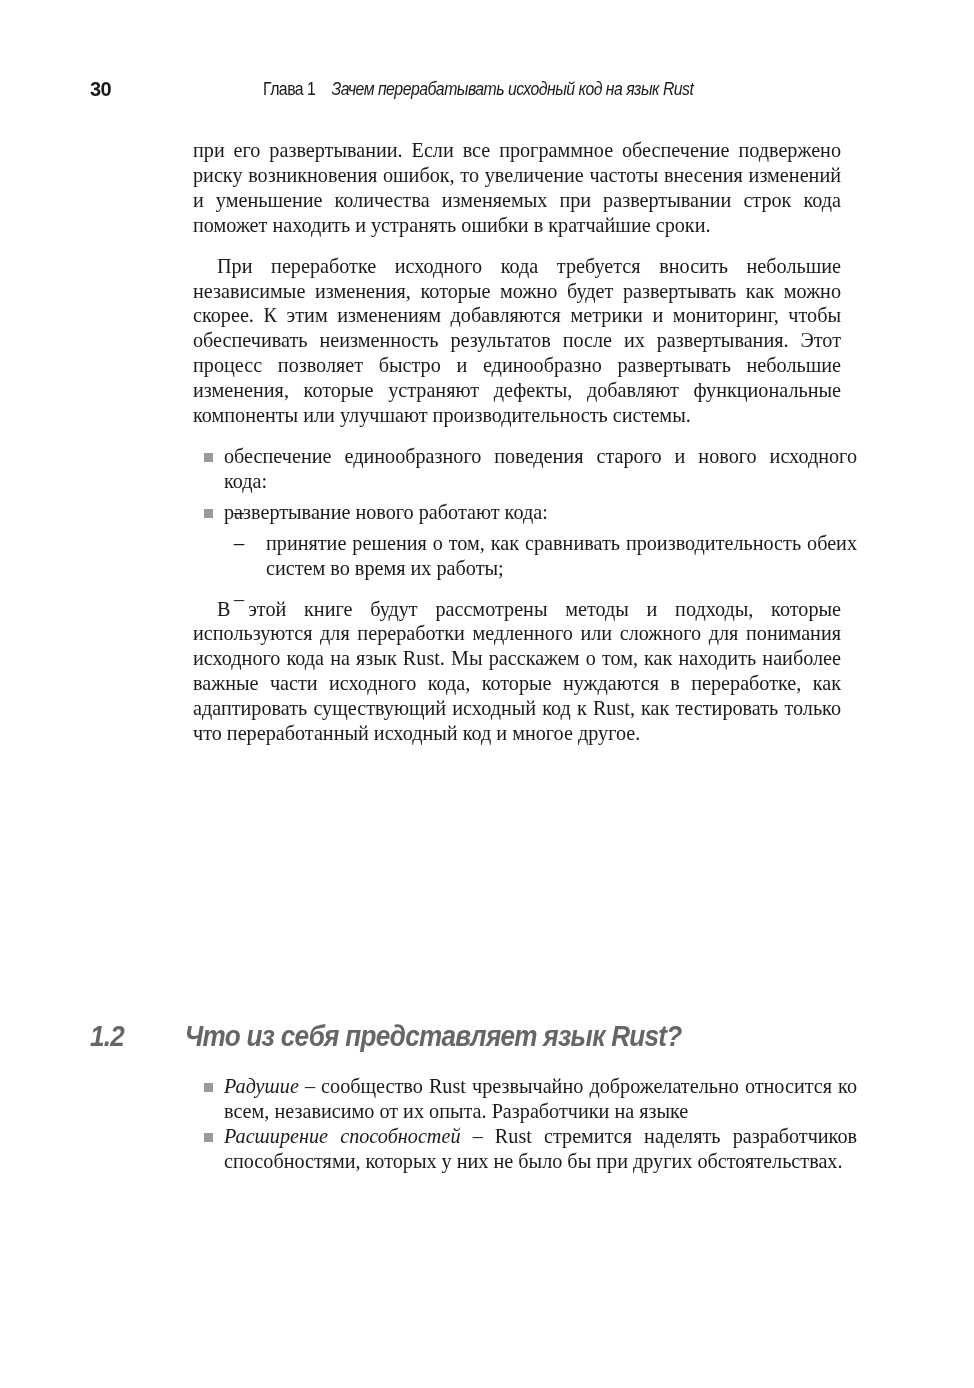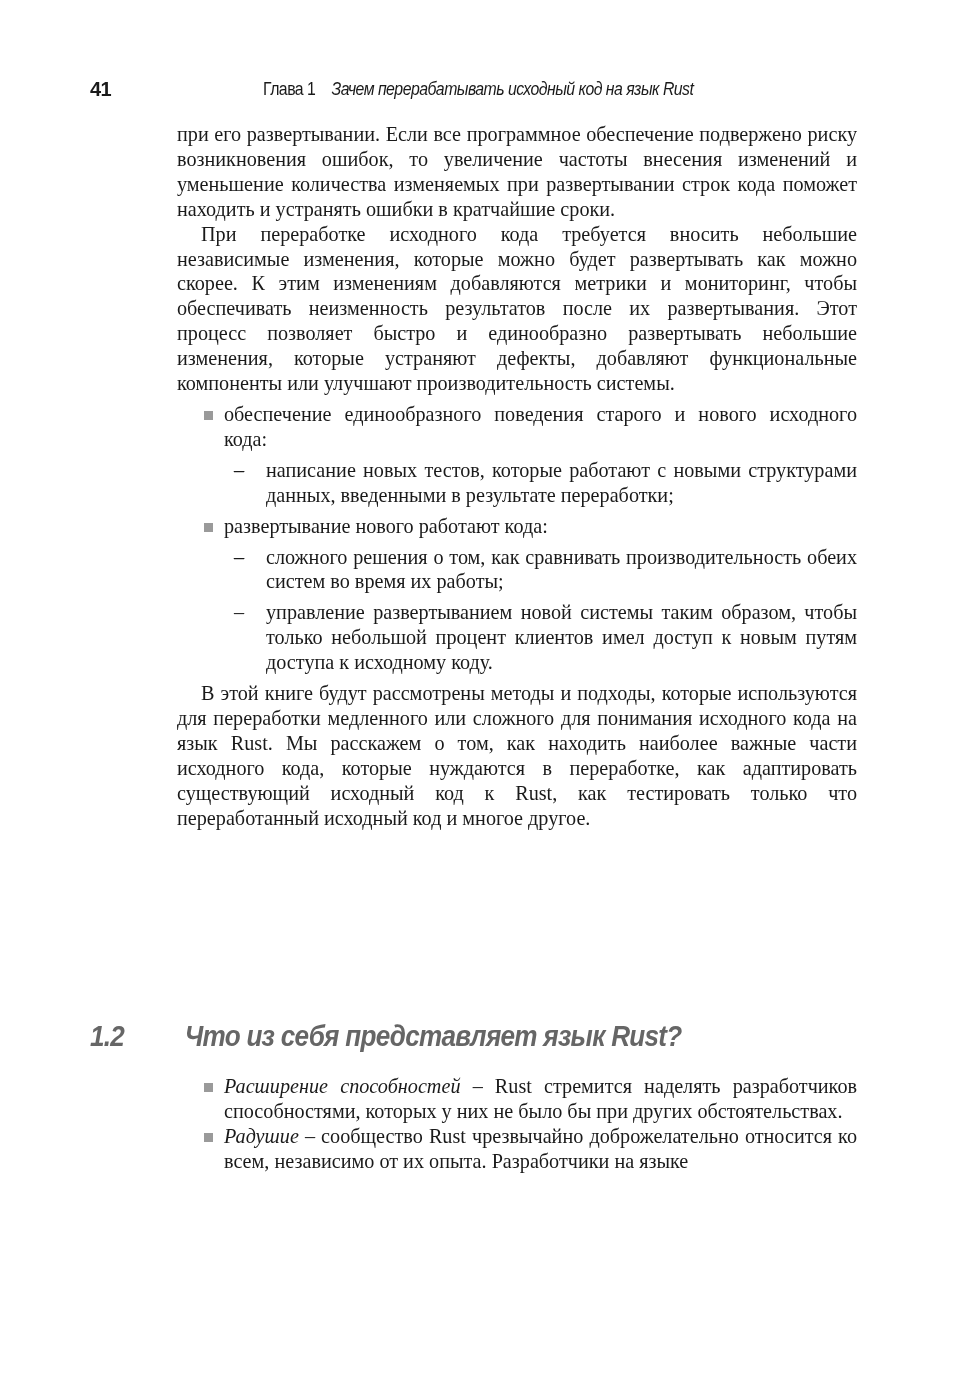--- a/index.html
+++ b/index.html
@@ -2,88 +2,86 @@
 <html><head>
   <meta charset="utf-8">
   <style>
     html, body { margin: 0; padding: 0; background: #ffffff; }
     body { width: 974px; height: 1388px; position: relative; overflow: hidden; color: #1a1a1a; }
     .page-number { position: absolute; left: 90px; top: 78px; font-family: "Liberation Sans", sans-serif; font-weight: bold; font-size: 20px; letter-spacing: -0.5px; }
     .running-head { position: absolute; left: 263px; top: 79px; font-family: "Liberation Sans", sans-serif; font-size: 18px; letter-spacing: -0.6px; transform: scaleX(0.88); transform-origin: left; white-space: nowrap; }
     .running-head .chap { font-style: normal; margin-right: 14px; }
     .running-head .title { font-style: italic; }
     .text-block { position: absolute; left: 177px; width: 680px; font-family: "Liberation Serif", serif; font-size: 20.2px; line-height: 24.9px; text-align: justify; }
-    .text-block p { margin: 0; }
+    .text-block p { margin: 16px; }
     .indent { text-indent: 24px; }
     .bullet-list { list-style: none; margin: 0; padding: 0; }
     .bullet-item { position: relative; padding-left: 47px; }
     .bullet-marker { position: absolute; left: 27px; top: 9px; width: 9px; height: 9px; background: #9a9a9a; }
     .dash-list { list-style: none; margin: 6px 0 6px 0; padding: 0; }
     .dash-item { position: relative; padding-left: 42px; margin-bottom: 6px; }
     .dash-marker { position: absolute; left: 10px; top: 0; }
     .section-heading { position: absolute; left: 90px; top: 1020px; font-family: "Liberation Sans", sans-serif; font-weight: bold; font-style: italic; font-size: 29px; color: #666666; white-space: nowrap; letter-spacing: -0.8px; transform: scaleX(0.9); transform-origin: left; }
     .section-heading .num { display: inline-block; width: 98px; }
     .em { font-style: italic; }
   </style>
 </head>
 <body>
 
-<div class="page-number">41</div>
+<div class="page-number">30</div>
 <div class="running-head">
   <span class="chap">Глава 1</span>
   <span class="title">Зачем перерабатывать исходный код на язык Rust</span>
 </div>
 
 <div class="text-block" style="top:122px;">
   <p>при его развертывании. Если все программное обеспечение подвержено риску возникновения ошибок, то увеличение частоты внесения изменений и уменьшение количества изменяемых при развертывании строк кода поможет находить и устранять ошибки в кратчайшие сроки.</p>
   <p class="indent">При переработке исходного кода требуется вносить небольшие независимые изменения, которые можно будет развертывать как можно скорее. К этим изменениям добавляются метрики и мониторинг, чтобы обеспечивать неизменность результатов после их развертывания. Этот процесс позволяет быстро и единообразно развертывать небольшие изменения, которые устраняют дефекты, добавляют функциональные компоненты или улучшают производительность системы.</p>
   <ul class="bullet-list" style="margin-top:6px;">
     <li class="bullet-item">
       <span class="bullet-marker"></span>
       <span>обеспечение единообразного поведения старого и нового исходного кода:</span>
       <ul class="dash-list" style="margin-left:-47px;padding-left:47px;">
         <li class="dash-item">
           <span class="dash-marker">–</span>
         </li>
         <li class="dash-item">
           <span class="dash-marker">–</span>
-          <span>написание новых тестов, которые работают с новыми структурами данных, введенными в результате переработки;</span>
         </li>
       </ul>
     </li>
     <li class="bullet-item">
       <span class="bullet-marker"></span>
       <span>развертывание нового работают кода:</span>
       <ul class="dash-list" style="margin-left:-47px;padding-left:47px;">
         <li class="dash-item">
           <span class="dash-marker">–</span>
         </li>
         <li class="dash-item">
           <span class="dash-marker">–</span>
-          <span>сложного решения о том, как сравнивать производительность обеих систем во время их работы;</span>
+          <span>принятие решения о том, как сравнивать производительность обеих систем во время их работы;</span>
         </li>
         <li class="dash-item">
           <span class="dash-marker">–</span>
-          <span>управление развертыванием новой системы таким образом, чтобы только небольшой процент клиентов имел доступ к новым путям доступа к исходному коду.</span>
         </li>
       </ul>
     </li>
   </ul>
   <p class="indent">В этой книге будут рассмотрены методы и подходы, которые используются для переработки медленного или сложного для понимания исходного кода на язык Rust. Мы расскажем о том, как находить наиболее важные части исходного кода, которые нуждаются в переработке, как адаптировать существующий исходный код к Rust, как тестировать только что переработанный исходный код и многое другое.</p>
 </div>
 
 <div class="section-heading">
   <span class="num">1.2</span>
   <span>Что из себя представляет язык Rust?</span>
 </div>
 
 <div class="text-block" style="top:1070px;">
   <ul class="bullet-list" style="margin-top:4px;">
     <li class="bullet-item">
       <span class="bullet-marker"></span>
-      <span class="em">Расширение способностей</span><span> – Rust стремится наделять разработчиков способностями, которых у них не было бы при других обстоятельствах.</span>
+      <span class="em">Радушие</span><span> – сообщество Rust чрезвычайно доброжелательно относится ко всем, независимо от их опыта. Разработчики на языке</span>
     </li>
     <li class="bullet-item">
       <span class="bullet-marker"></span>
-      <span class="em">Радушие</span><span> – сообщество Rust чрезвычайно доброжелательно относится ко всем, независимо от их опыта. Разработчики на языке</span>
+      <span class="em">Расширение способностей</span><span> – Rust стремится наделять разработчиков способностями, которых у них не было бы при других обстоятельствах.</span>
     </li>
   </ul>
 </div>
 
 </body></html>

